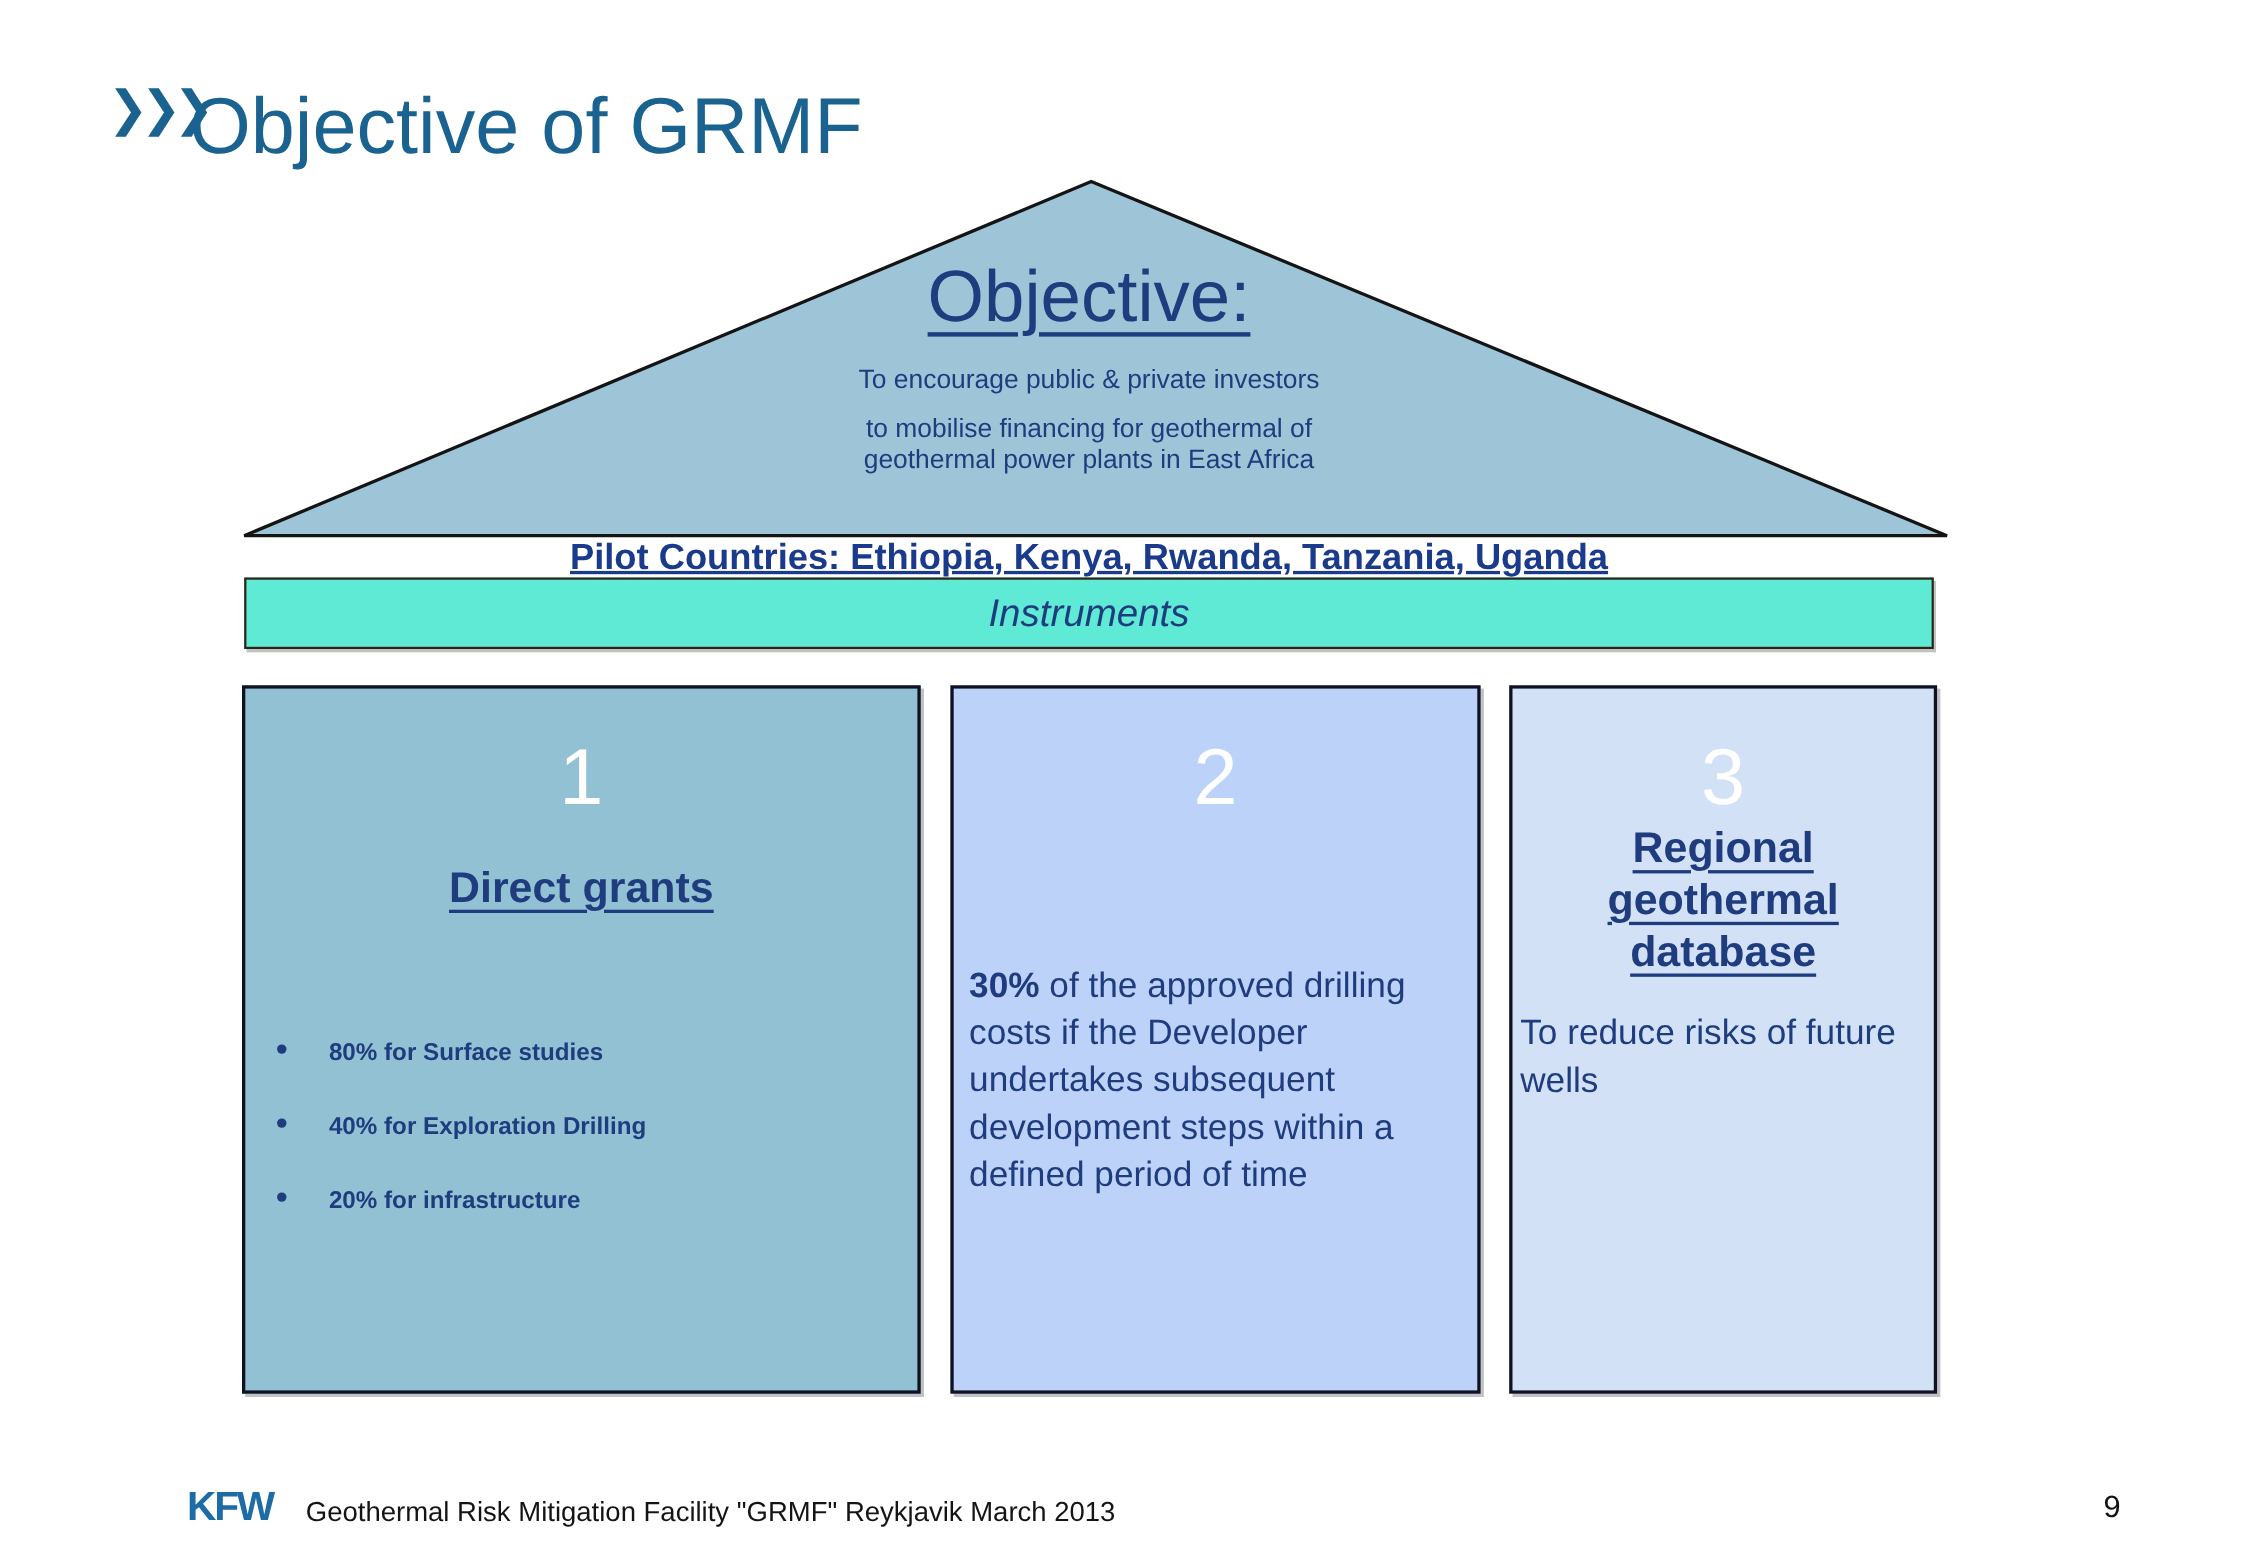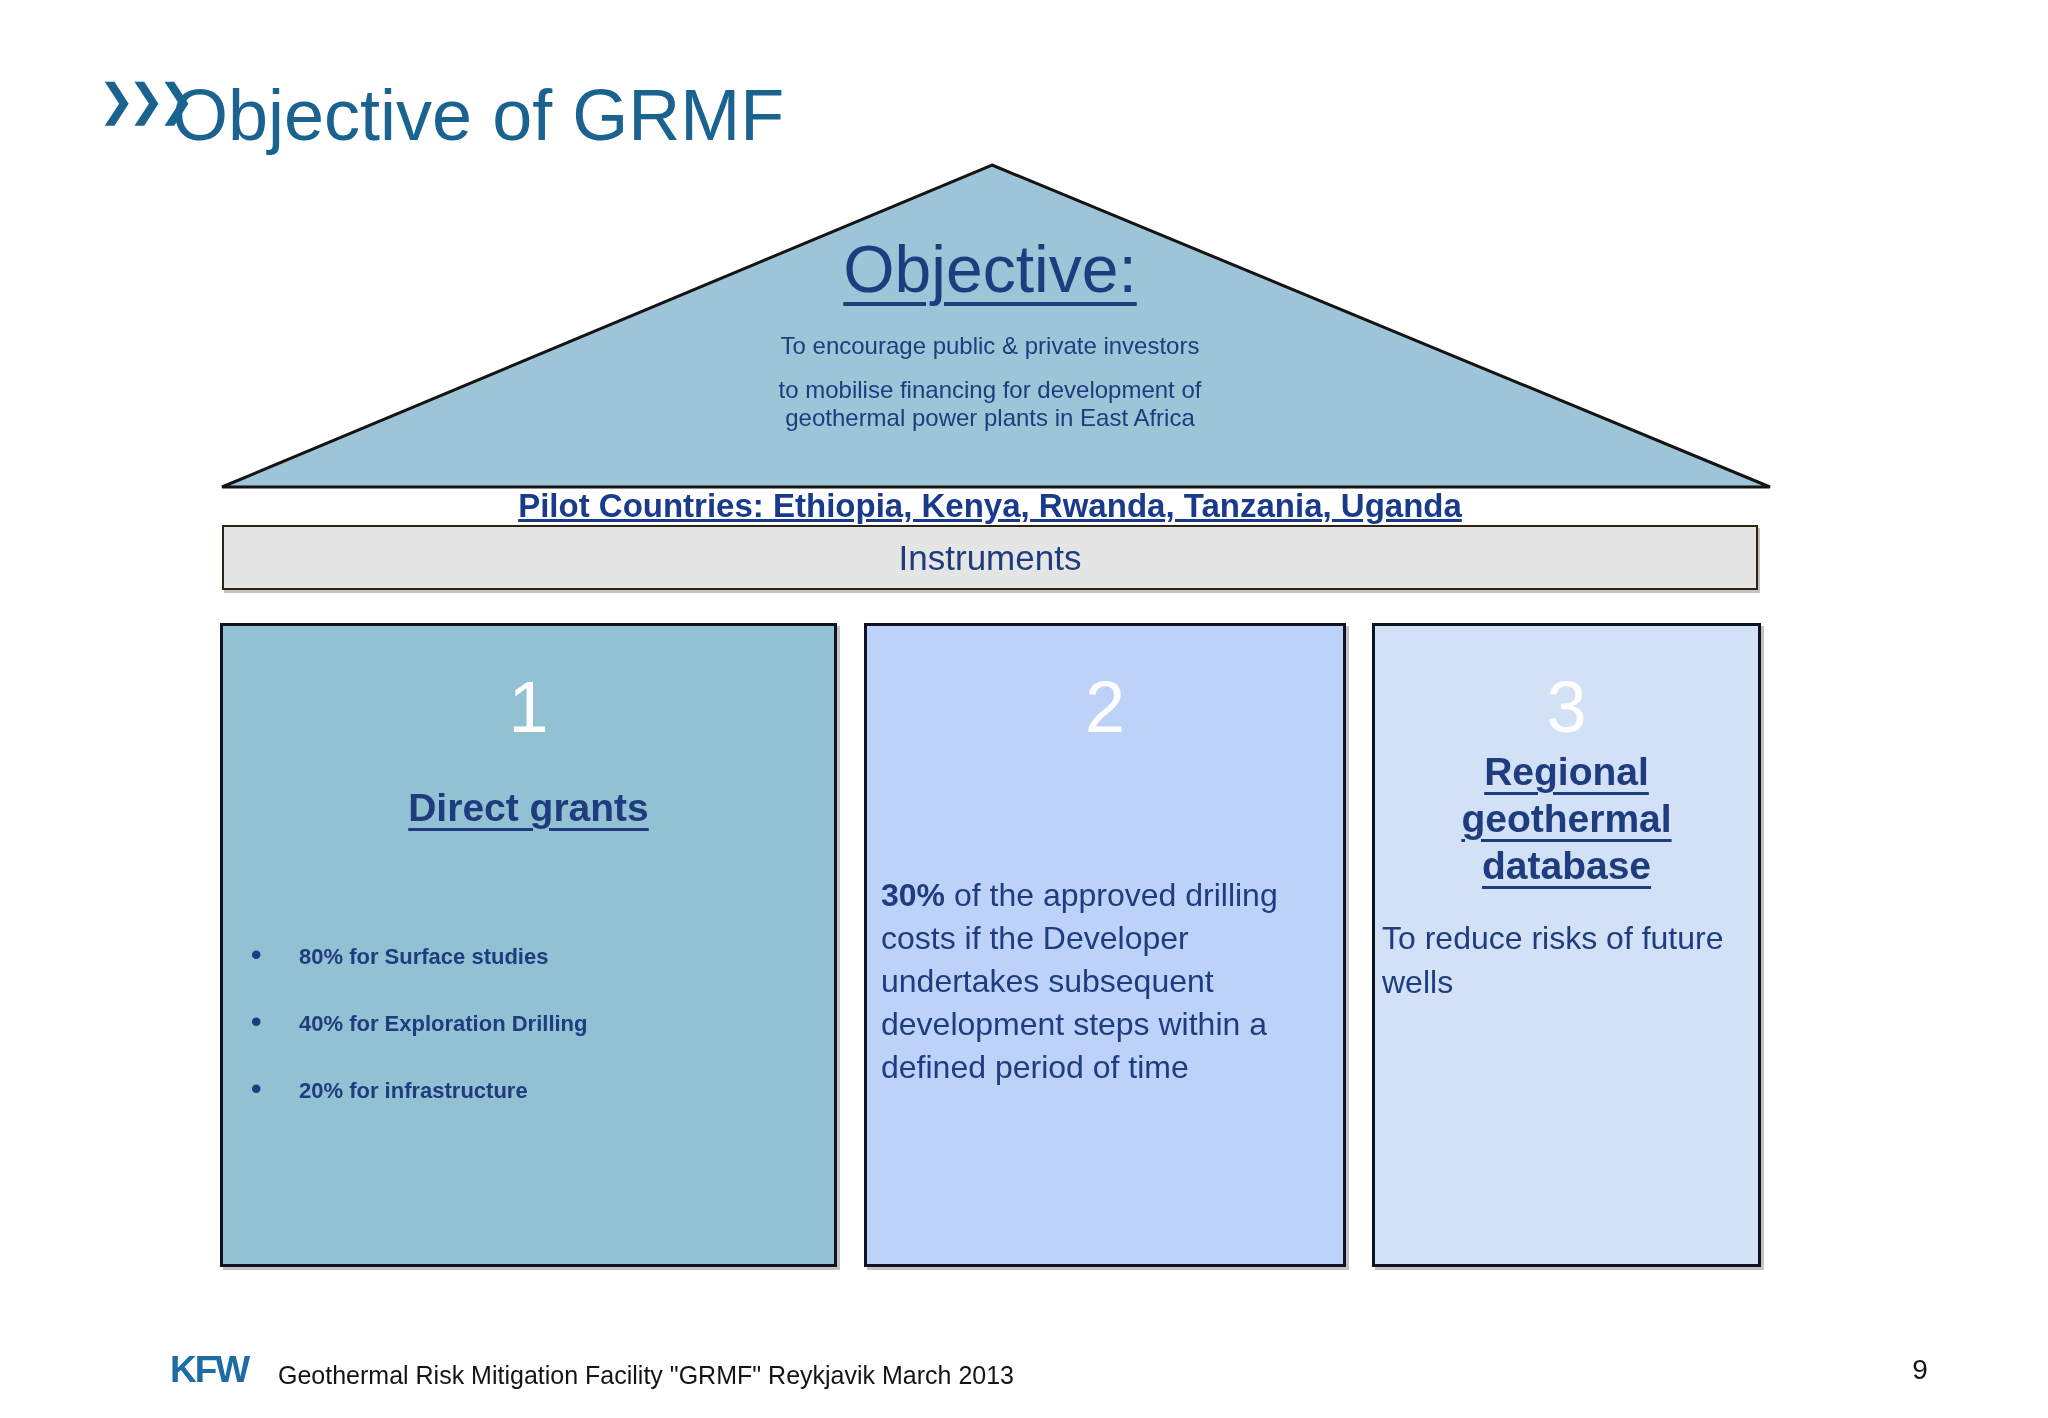--- a/index.html
+++ b/index.html
@@ -169,26 +169,26 @@
     <polygon points="992,165 1770,487 222,487" stroke="#141414" stroke-width="3" fill="#9EC4D7"></polygon>
   </svg>
 
   <div id="chevrons" class="abs">❯❯❯</div>
   <div id="page-title" class="abs">Objective of GRMF</div>
 
   <div id="roof-heading" class="abs">
     <span class="underlined">Objective:</span>
   </div>
   <div id="roof-line-1" class="abs roof-line">To encourage public &amp; private investors</div>
-  <div id="roof-line-2" class="abs roof-line">to mobilise financing for development of</div>
+  <div id="roof-line-2" class="abs roof-line">to mobilise financing for geothermal of</div>
   <div id="roof-line-3" class="abs roof-line">geothermal power plants in East Africa</div>
 
   <div id="pilot-line" class="abs">Pilot Countries: Ethiopia, Kenya, Rwanda, Tanzania, Uganda</div>
 
-  <div id="instruments-bar" class="abs" style="background-color: #e5e5e5;">
+  <div id="instruments-bar" class="abs" style="background-color: #5eead4; font-style: italic;">
     <span id="instruments-label">Instruments</span>
   </div>
 
   <div id="pillar-1" class="abs pillar" style="background-color: rgb(146, 193, 211);">
     <div class="pillar-number">1</div>
     <div class="pillar-heading">Direct grants</div>
     <div id="bullet-list">
       <div class="bullet-item">80% for Surface studies</div>
       <div class="bullet-item">40% for Exploration Drilling</div>
       <div class="bullet-item">20% for infrastructure</div>

